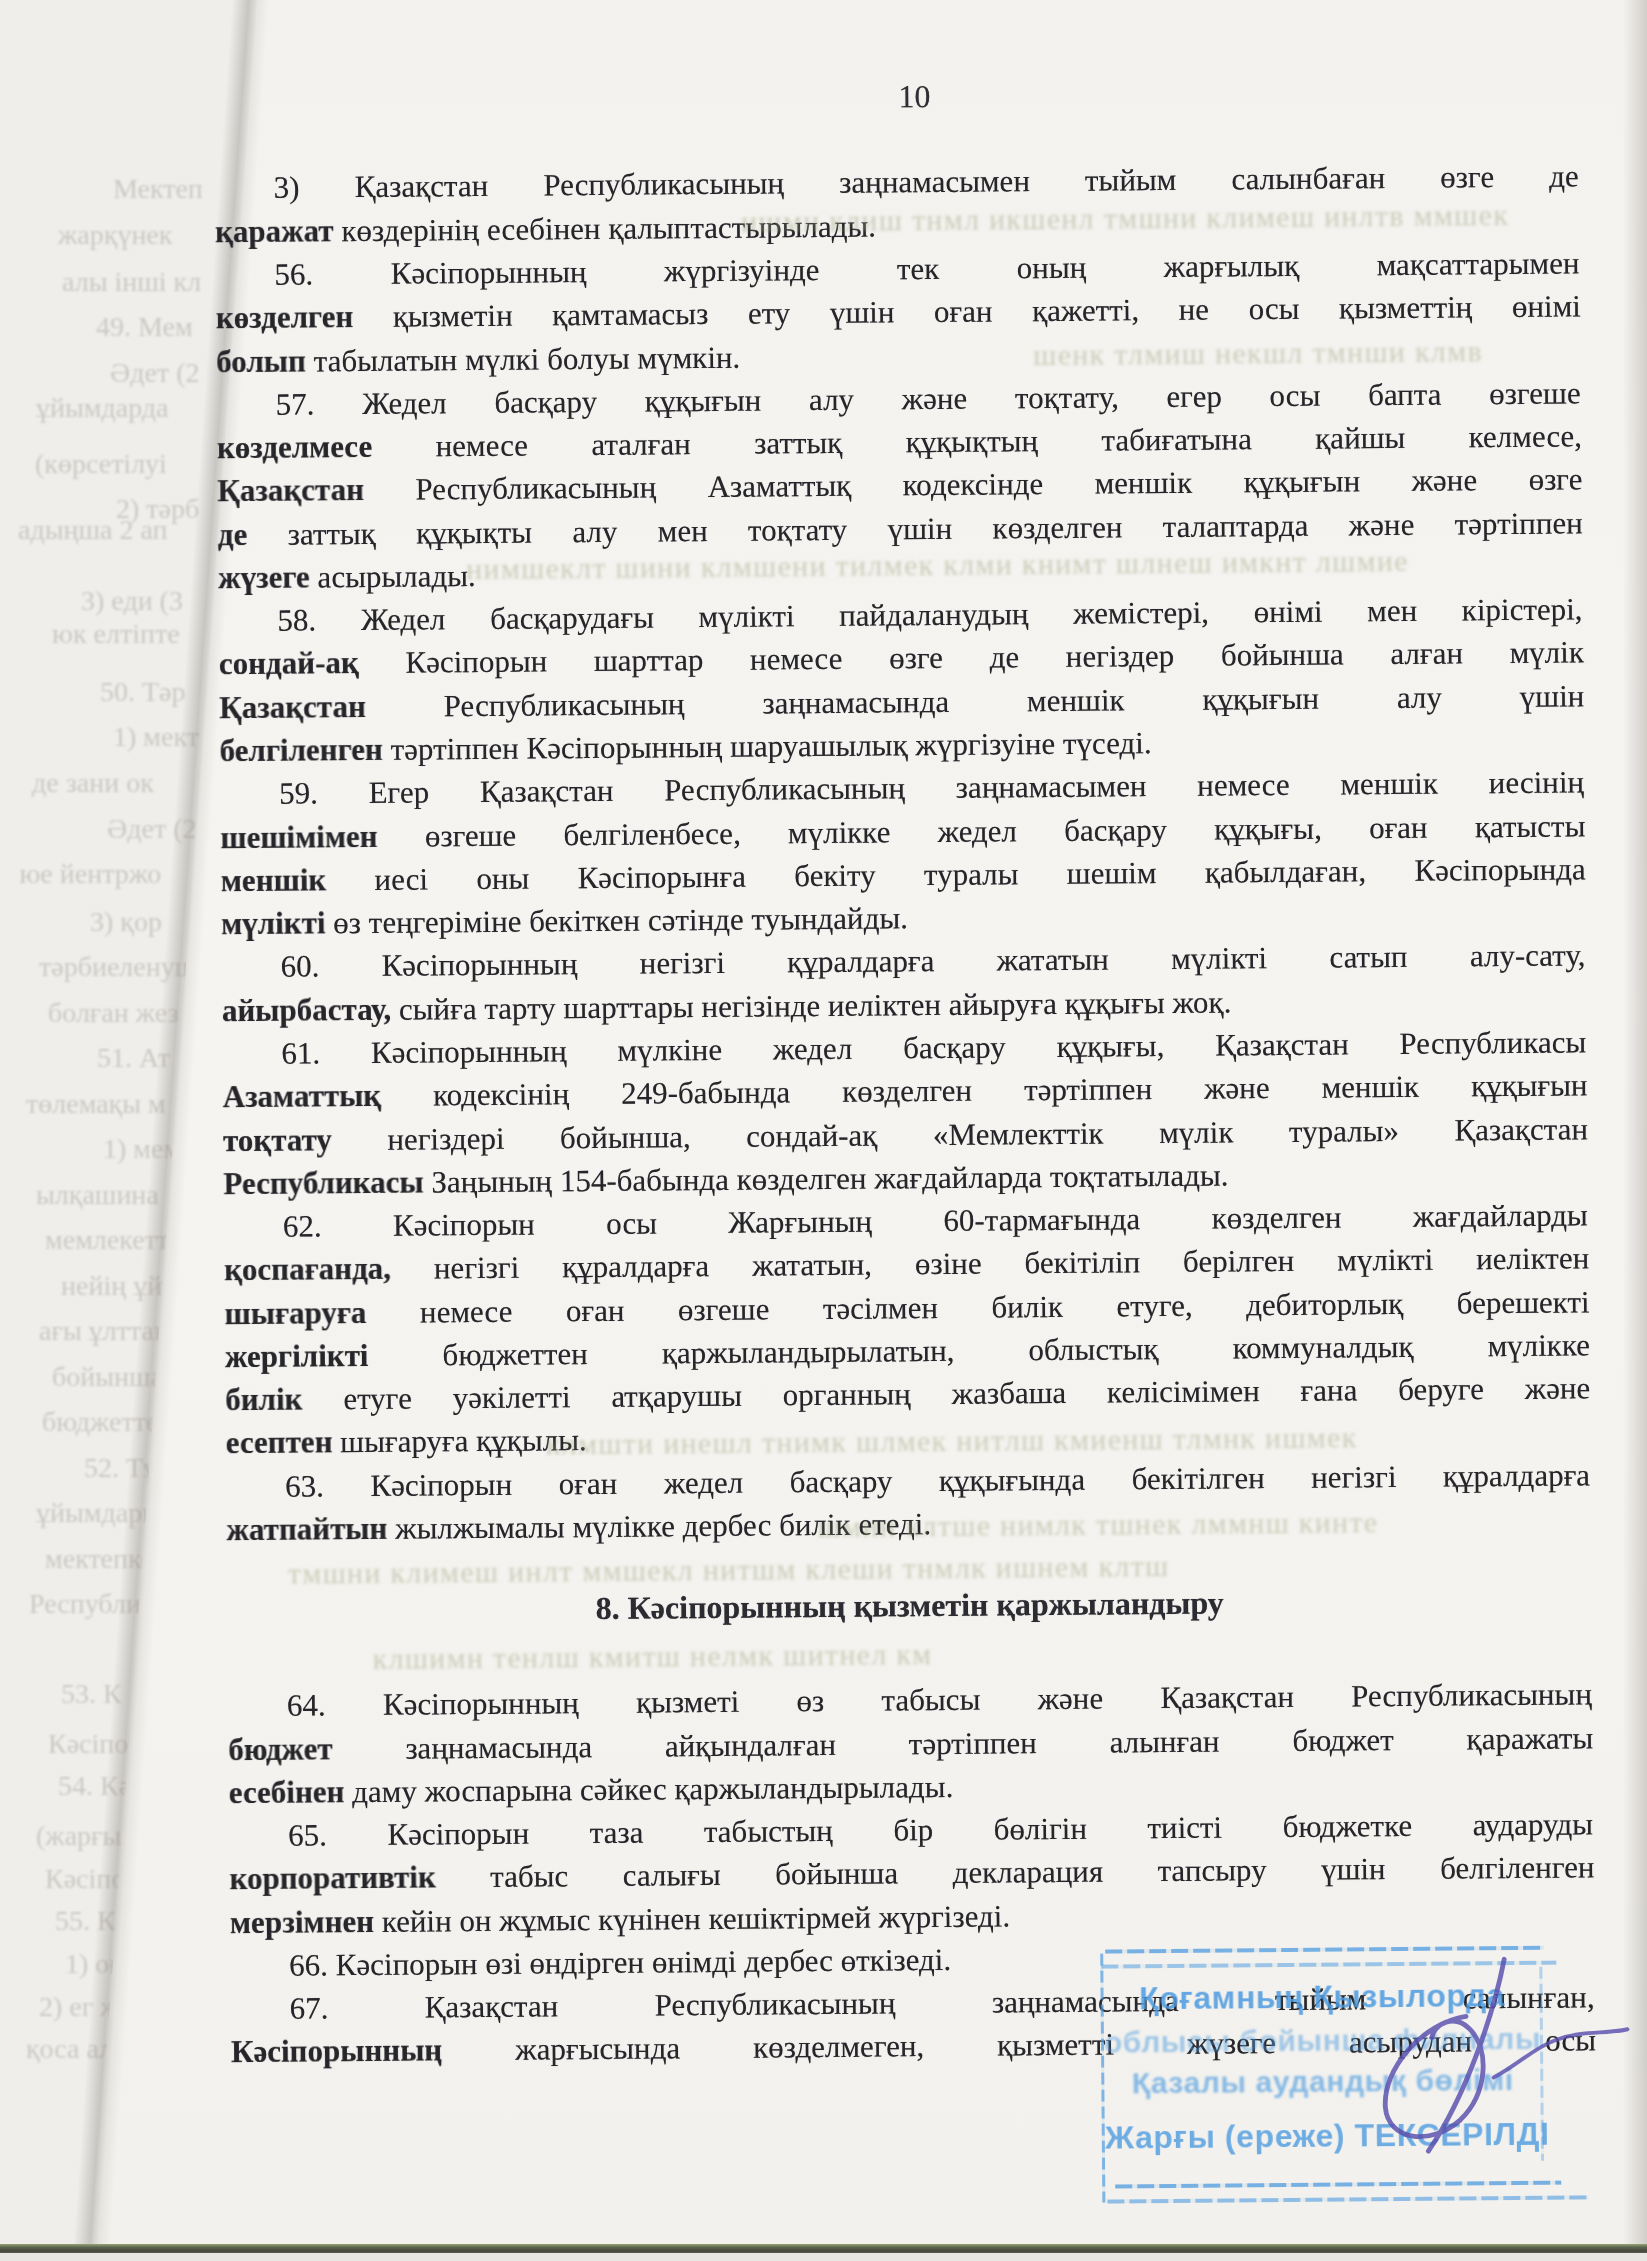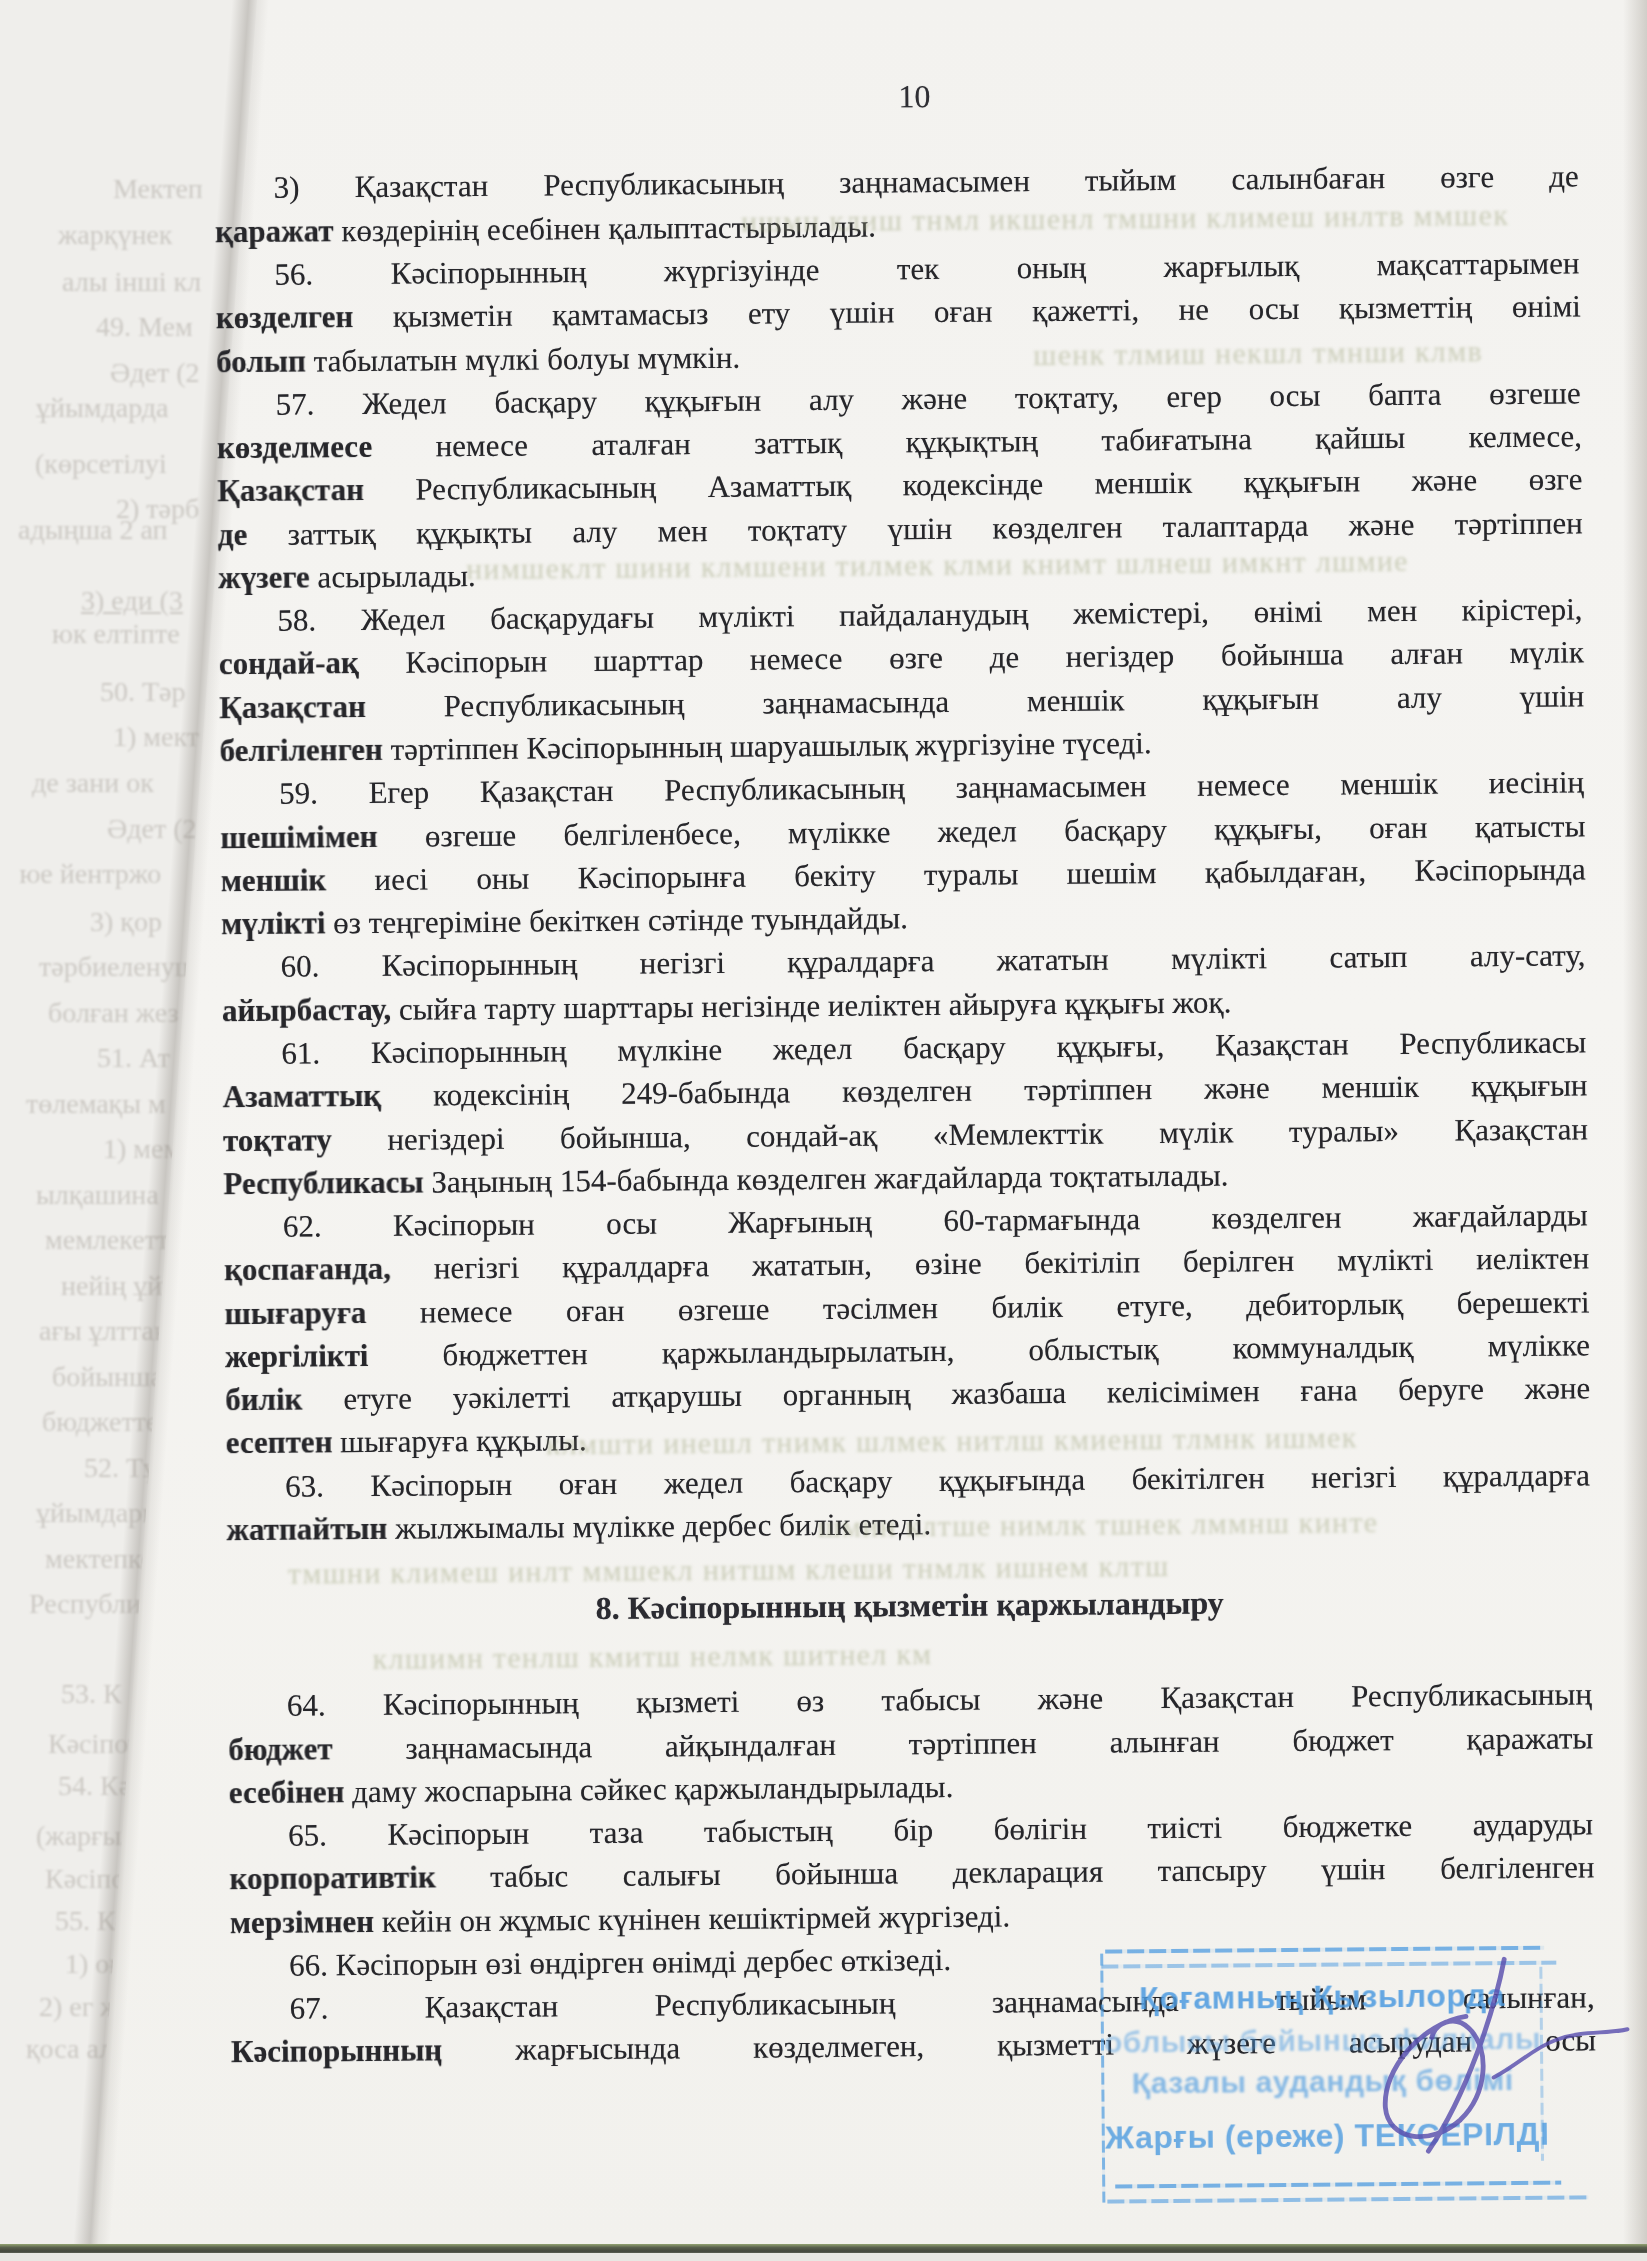--- a/index.html
+++ b/index.html
@@ -65,21 +65,21 @@
   <div id="underlay">
       <div class="frag" style="left: 113px; top: 173px;">Мектеп</div>
       <div class="frag" style="left: 58px; top: 219px;">жарқүнек</div>
       <div class="frag" style="left: 62px; top: 266px;">алы інші кл</div>
       <div class="frag" style="left: 96px; top: 311px;">49. Мем</div>
       <div class="frag" style="left: 110px; top: 357px;">Әдет (2</div>
       <div class="frag" style="left: 36px; top: 392px;">ұйымдарда</div>
       <div class="frag" style="left: 35px; top: 448px;">(көрсетілуі</div>
       <div class="frag" style="left: 116px; top: 493px;">2) тәрб</div>
       <div class="frag" style="left: 18px; top: 514px;">адыңша 2 ап</div>
-      <div class="frag" style="left: 81px; top: 585px; text-decoration: underline;">3) еди (3</div>
+      <div class="frag" style="left: 81px; top: 585px;">3) еди (3</div>
       <div class="frag" style="left: 52px; top: 618px; font-family: Liberation Serif, serif;">юк елтіпте</div>
       <div class="frag" style="left: 100px; top: 676px;">50. Тәр</div>
       <div class="frag" style="left: 113px; top: 721px;">1) мект</div>
       <div class="frag" style="left: 32px; top: 767px;">де зани ок</div>
       <div class="frag" style="left: 107px; top: 813px;">Әдет (2</div>
       <div class="frag" style="left: 19.4px; top: 858px;">юе йентржо</div>
       <div class="frag" style="left: 90px; top: 906px;">3) қор</div>
       <div class="frag" style="left: 39px; top: 951px;">тәрбиеленуш</div>
       <div class="frag" style="left: 48px; top: 997px;">болған жез</div>
       <div class="frag" style="left: 97px; top: 1042px;">51. Ат</div>

